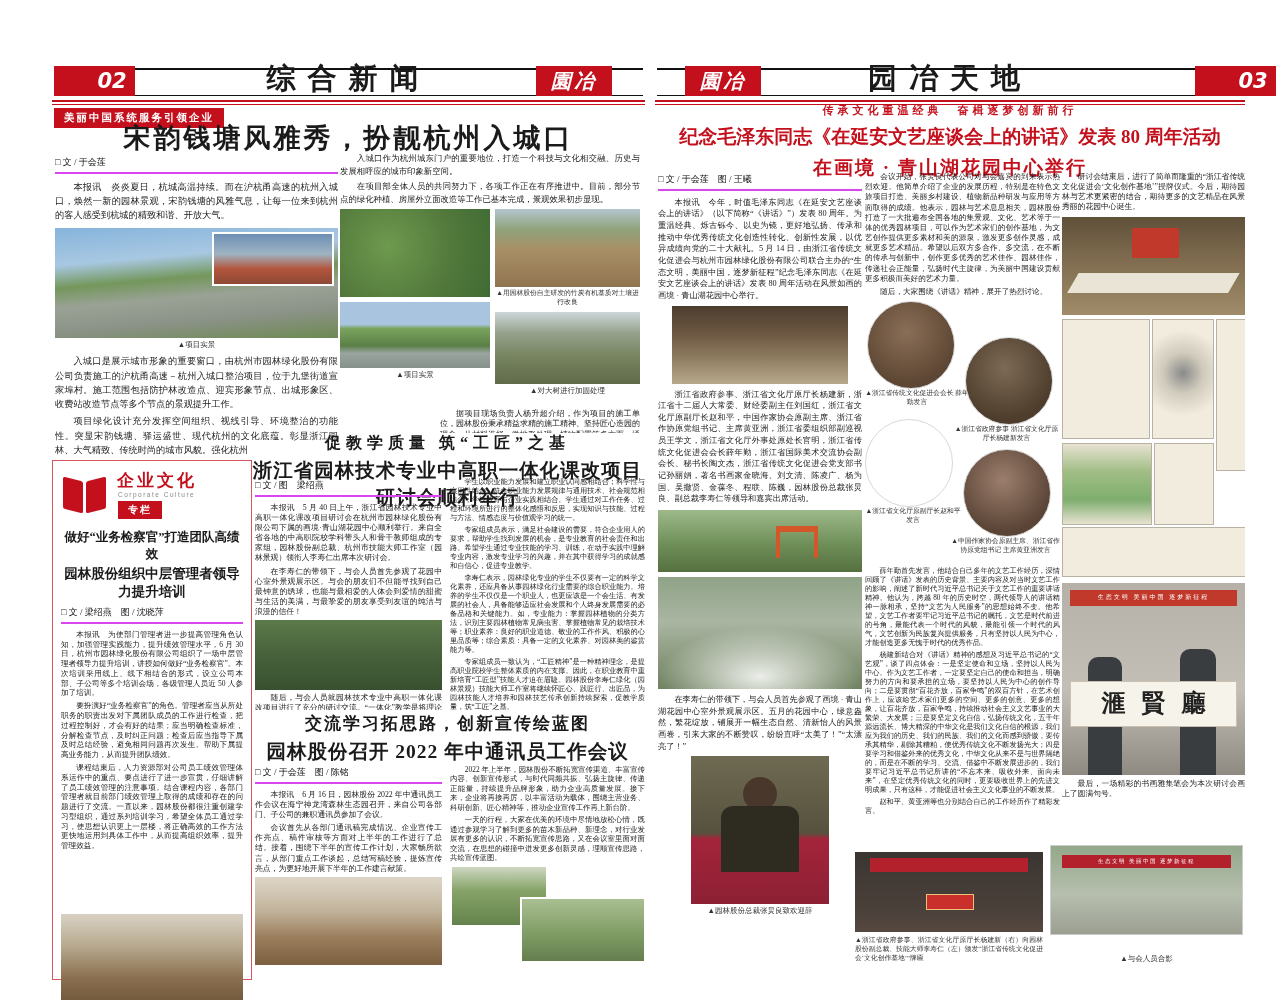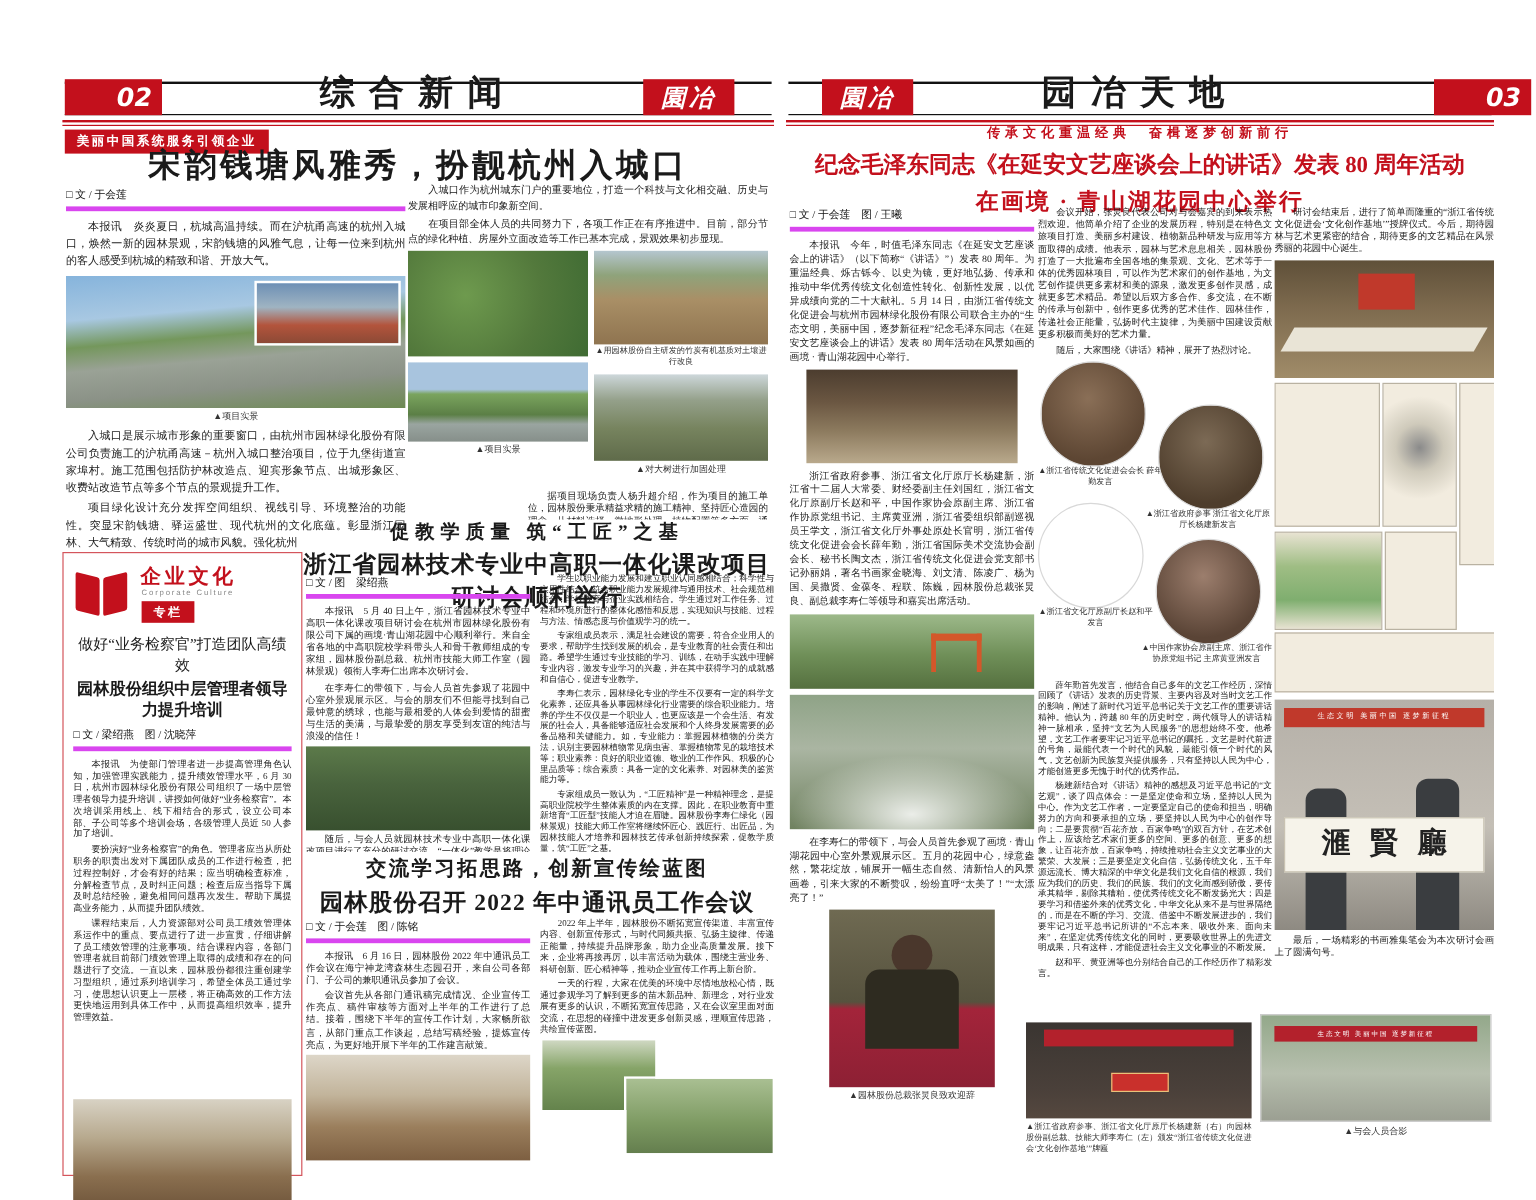--- a/index.html
+++ b/index.html
@@ -19,21 +19,21 @@
            display:flex;align-items:center;justify-content:center;}
   .hdr-num{font-family:"DejaVu Sans",sans-serif;font-weight:bold;font-style:italic;font-size:21px;padding-left:35px;}
   .hdr-mast{font-weight:bold;font-style:italic;font-size:20px;letter-spacing:3px;}
   .red-rule{position:absolute;left:0;right:0;top:100px;height:2px;background:var(--red);}
   .red-rule2{position:absolute;left:0;right:0;top:104px;height:1px;background:var(--red);}
   .tagline{position:absolute;left:2px;top:108px;background:var(--red);color:#fff;
            font-family:Liberation Sans, sans-serif;font-weight:bold;font-size:10.5px;
            padding:3px 10px;letter-spacing:2px;}
 
   
-  .byline{font-size:9px;line-height:1.2;color:#111;border-bottom:4px solid #d946ef;
+  .byline{font-size:9px;line-height:1.2;color:#111;border-bottom:2px solid #d946ef;
           padding:2px 0 4px;margin-bottom:6px;}
   p.bt{margin:0 0 3px;text-align:justify;text-indent:2em;}
   .cap{font-size:7.5px;line-height:1.3;text-align:center;color:#333;margin:2px 0 5px;}
   .col{position:absolute;overflow:hidden;}
 
   
   .ph{position:relative;overflow:hidden;background:#9aa;}
   .ph-aerial{background:linear-gradient(175deg,#86b4dc 0%,#a8c8e2 28%,#74975c 45%,#9aa296 60%,#8b9287 78%,#6d8a52 100%);}
   .ph-inset{position:absolute;right:4px;top:4px;width:118px;height:50px;border:2px solid #fff;
             background:linear-gradient(180deg,#6d8fb5 0%,#9fb4c2 40%,#b3543c 70%,#8c4a36 100%);}
@@ -110,21 +110,21 @@
   .cult-inner{padding:6px 8px;}
   .logo-row{position:relative;height:60px;}
   .book{position:absolute;left:2px;top:8px;width:46px;height:42px;}
   .book-l,.book-r{position:absolute;top:4px;width:20px;height:32px;background:var(--red);border-radius:2px;}
   .book-l{left:0;transform:skewY(14deg);} .book-r{left:23px;transform:skewY(-14deg);}
   .logo-cn{position:absolute;left:56px;top:2px;color:var(--red);font-weight:bold;font-size:17px;letter-spacing:3px;}
   .logo-en{position:absolute;left:57px;top:24px;color:#888;font-size:6.5px;letter-spacing:1.5px;
            font-family:"Liberation Sans",sans-serif;}
   .logo-badge{position:absolute;left:57px;top:34px;background:var(--red);color:#fff;
               font-weight:bold;font-size:10px;padding:2px 10px;letter-spacing:2px;}
-  .cult-h1{text-align:center;font-weight:normal;font-size:12.5px;margin-top:2px;}
+  .cult-h1{text-align:center;font-weight:bold;font-size:12.5px;margin-top:2px;}
   .cult-h2{text-align:center;font-weight:bold;font-size:13.5px;margin:2px 0 4px;}
   .cult-text{height:280px;overflow:hidden;font-size:7.6px;line-height:1.29;}
 
   
   .r-heads{position:absolute;left:0;right:0;top:103px;text-align:center;color:var(--red);}
   .rk{font-weight:bold;font-size:11px;letter-spacing:4px;font-family:Liberation Mono, monospace;}
   .rh1{font-weight:bold;font-size:19px;margin-top:6px;}
   .rh2{font-weight:bold;font-size:19px;margin-top:5px;letter-spacing:2px;}
   #r-col1{left:3px;top:172px;width:204px;height:764px;font-size:8.2px;line-height:1.42;}
   #r-col2{left:210px;top:172px;width:195px;height:676px;font-size:7.6px;line-height:1.34;}
@@ -330,17 +330,17 @@
         <div class="award-banner"></div>
         <div class="award-plaque"></div>
       </div>
       <div class="award-cap">▲浙江省政府参事、浙江省文化厅原厅长杨建新（右）向园林股份副总裁、技能大师李寿仁（左）颁发“浙江省传统文化促进会‘文化创作基地’”牌匾</div>
     </div>
 
     <div id="group-blk">
       <div class="ph ph-group" style="height:88px;">
         <div class="group-banner">生态文明 美丽中国 逐梦新征程</div>
       </div>
-      <div class="cap" style="margin-top:3px;">▲与会人员合影</div>
+      <div class="cap" style="margin-top:19px;">▲与会人员合影</div>
     </div>
   </div>
 
 </div>
 
 </body></html>

